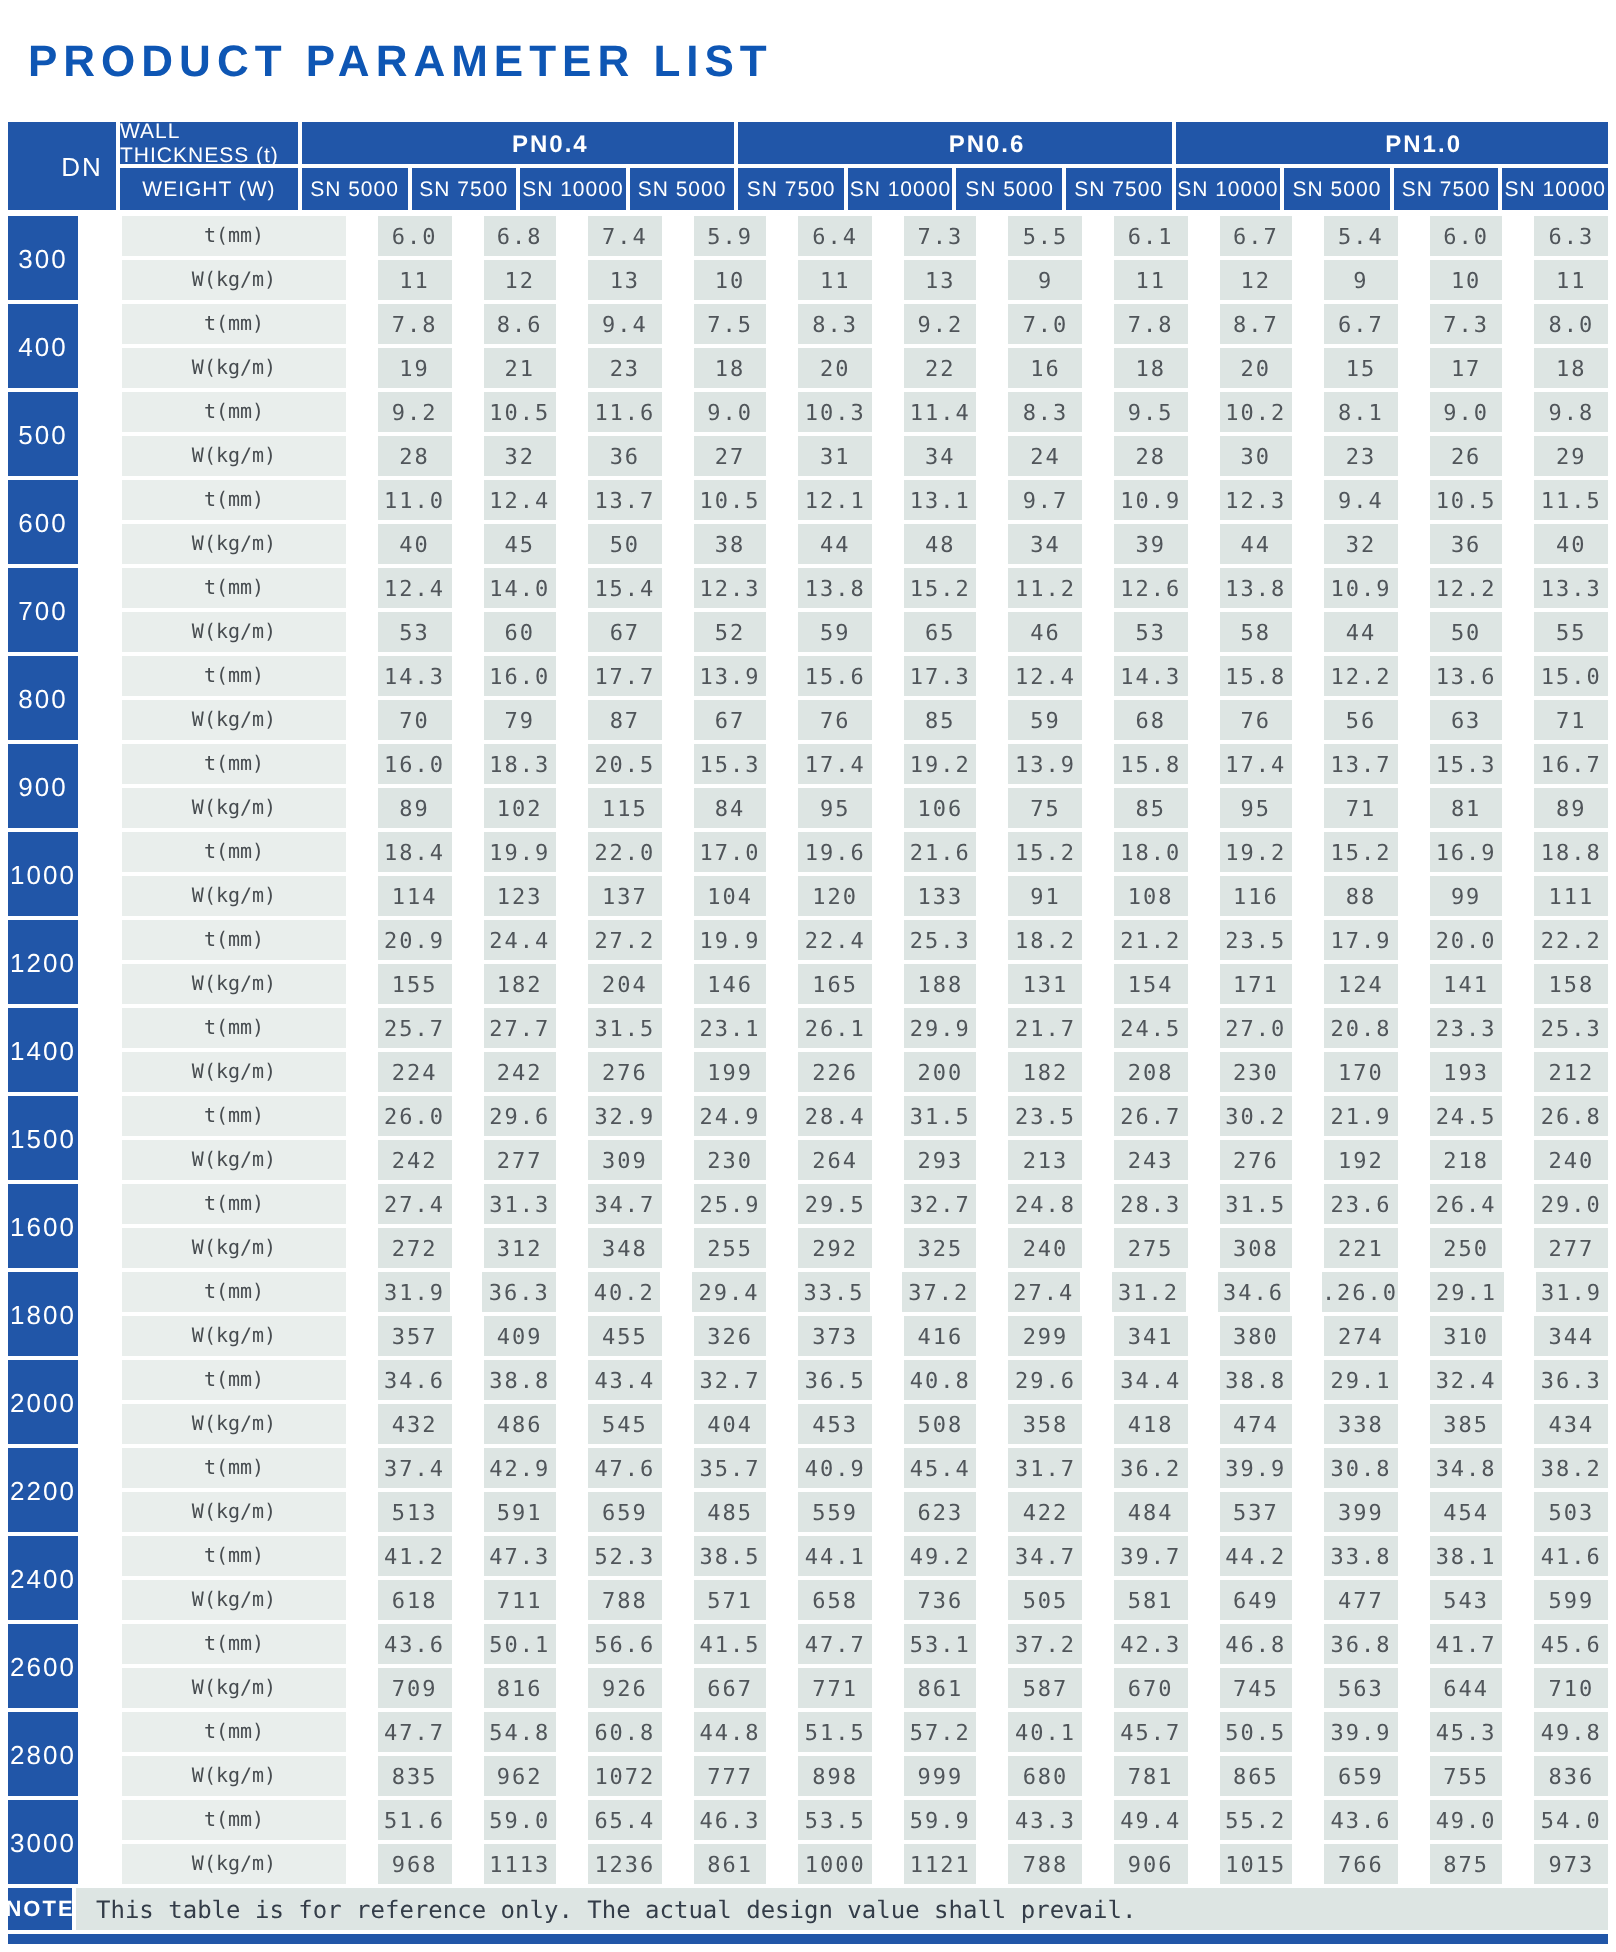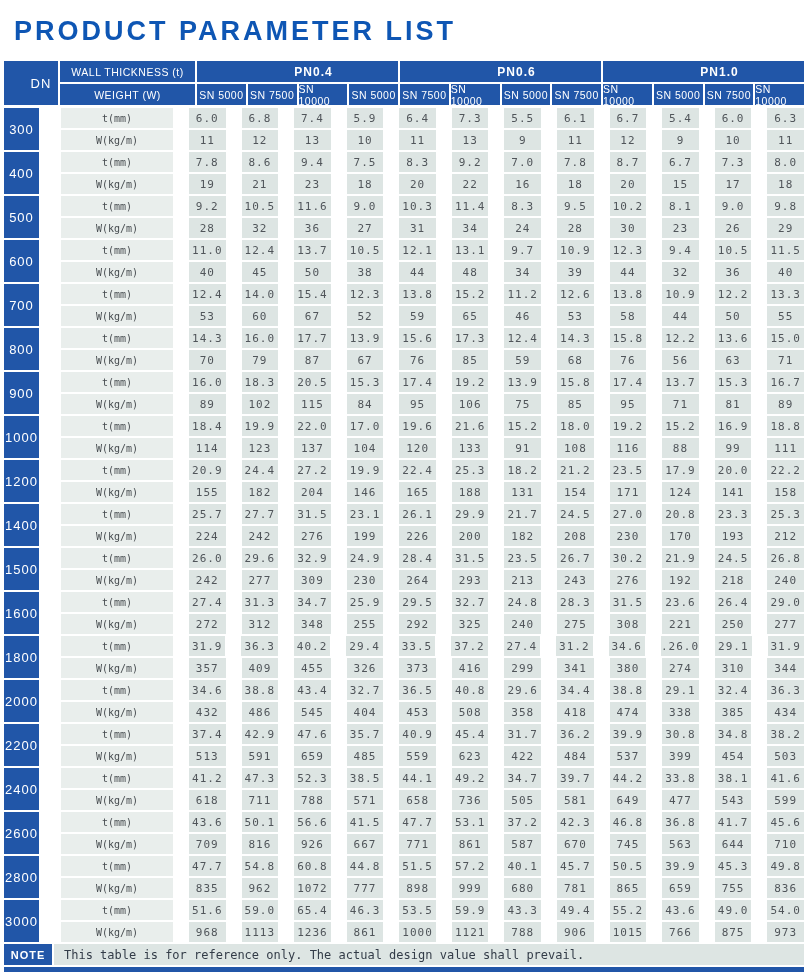--- a/index.html
+++ b/index.html
@@ -11,42 +11,42 @@
   }
   *{box-sizing:border-box;}
   html,body{margin:0;padding:0;}
   body{
     width:808px;height:976px;background:#ffffff;
     font-family:"Liberation Sans",sans-serif;
     overflow:hidden;
   }
   .title{
     margin:18px 0 0 14px;
-    font-size:27px;font-weight:bold;letter-spacing:3px;
+    font-size:22px;font-weight:bold;letter-spacing:3px;
     color:var(--title-blue);
     line-height:26px;
   }
   .tbl{
     margin:17px 4px 0 4px;
   }
   
   .thead{display:flex;gap:2px;}
   .dn-head{
     width:54px;background:var(--blue);color:#fff;
     display:flex;align-items:center;justify-content:center;
     font-size:13px;letter-spacing:1px;padding-left:20px;
   }
   .head-right{flex:1;display:flex;flex-direction:column;gap:2px;}
   .hrow{display:flex;gap:2px;height:21px;}
   .hcell{
     background:var(--blue);color:#fff;
     display:flex;align-items:center;justify-content:center;
     font-size:11px;letter-spacing:0.5px;
   }
-  .param-cell{width:135px;font-size:10.5px;}
+  .param-cell{width:89px;font-size:10.5px;}
   .pn-cell{flex:1;font-weight:bold;font-size:12px;letter-spacing:1px;padding-left:32px;}
   .sn-cell{flex:1;font-size:10.5px;}
   
   .tbody{display:flex;flex-direction:column;gap:2px;margin-top:3px;}
   .grp{display:flex;gap:2px;}
   .dn-cell{
     width:35px;background:var(--blue);color:#fff;
     display:flex;align-items:center;justify-content:center;
     font-size:13px;letter-spacing:1px;
   }
@@ -60,21 +60,21 @@
   }
   .cell{
     flex:1;background:var(--cell-bg);
     display:flex;align-items:center;justify-content:center;
     font-family:"DejaVu Sans Mono",monospace;
     font-size:11px;letter-spacing:1px;color:var(--num-color);
   }
   
   .note-row{display:flex;gap:2px;margin-top:2px;height:21px;}
   .note-label{
-    width:48px;background:var(--blue);color:#fff;
+    width:32px;background:var(--blue);color:#fff;
     display:flex;align-items:center;justify-content:center;
     font-size:11px;font-weight:bold;letter-spacing:1px;
   }
   .note-text{
     flex:1;background:var(--cell-bg);
     display:flex;align-items:center;
     padding-left:10px;
     font-family:"DejaVu Sans Mono",monospace;
     font-size:12px;color:#333c48;
   }

